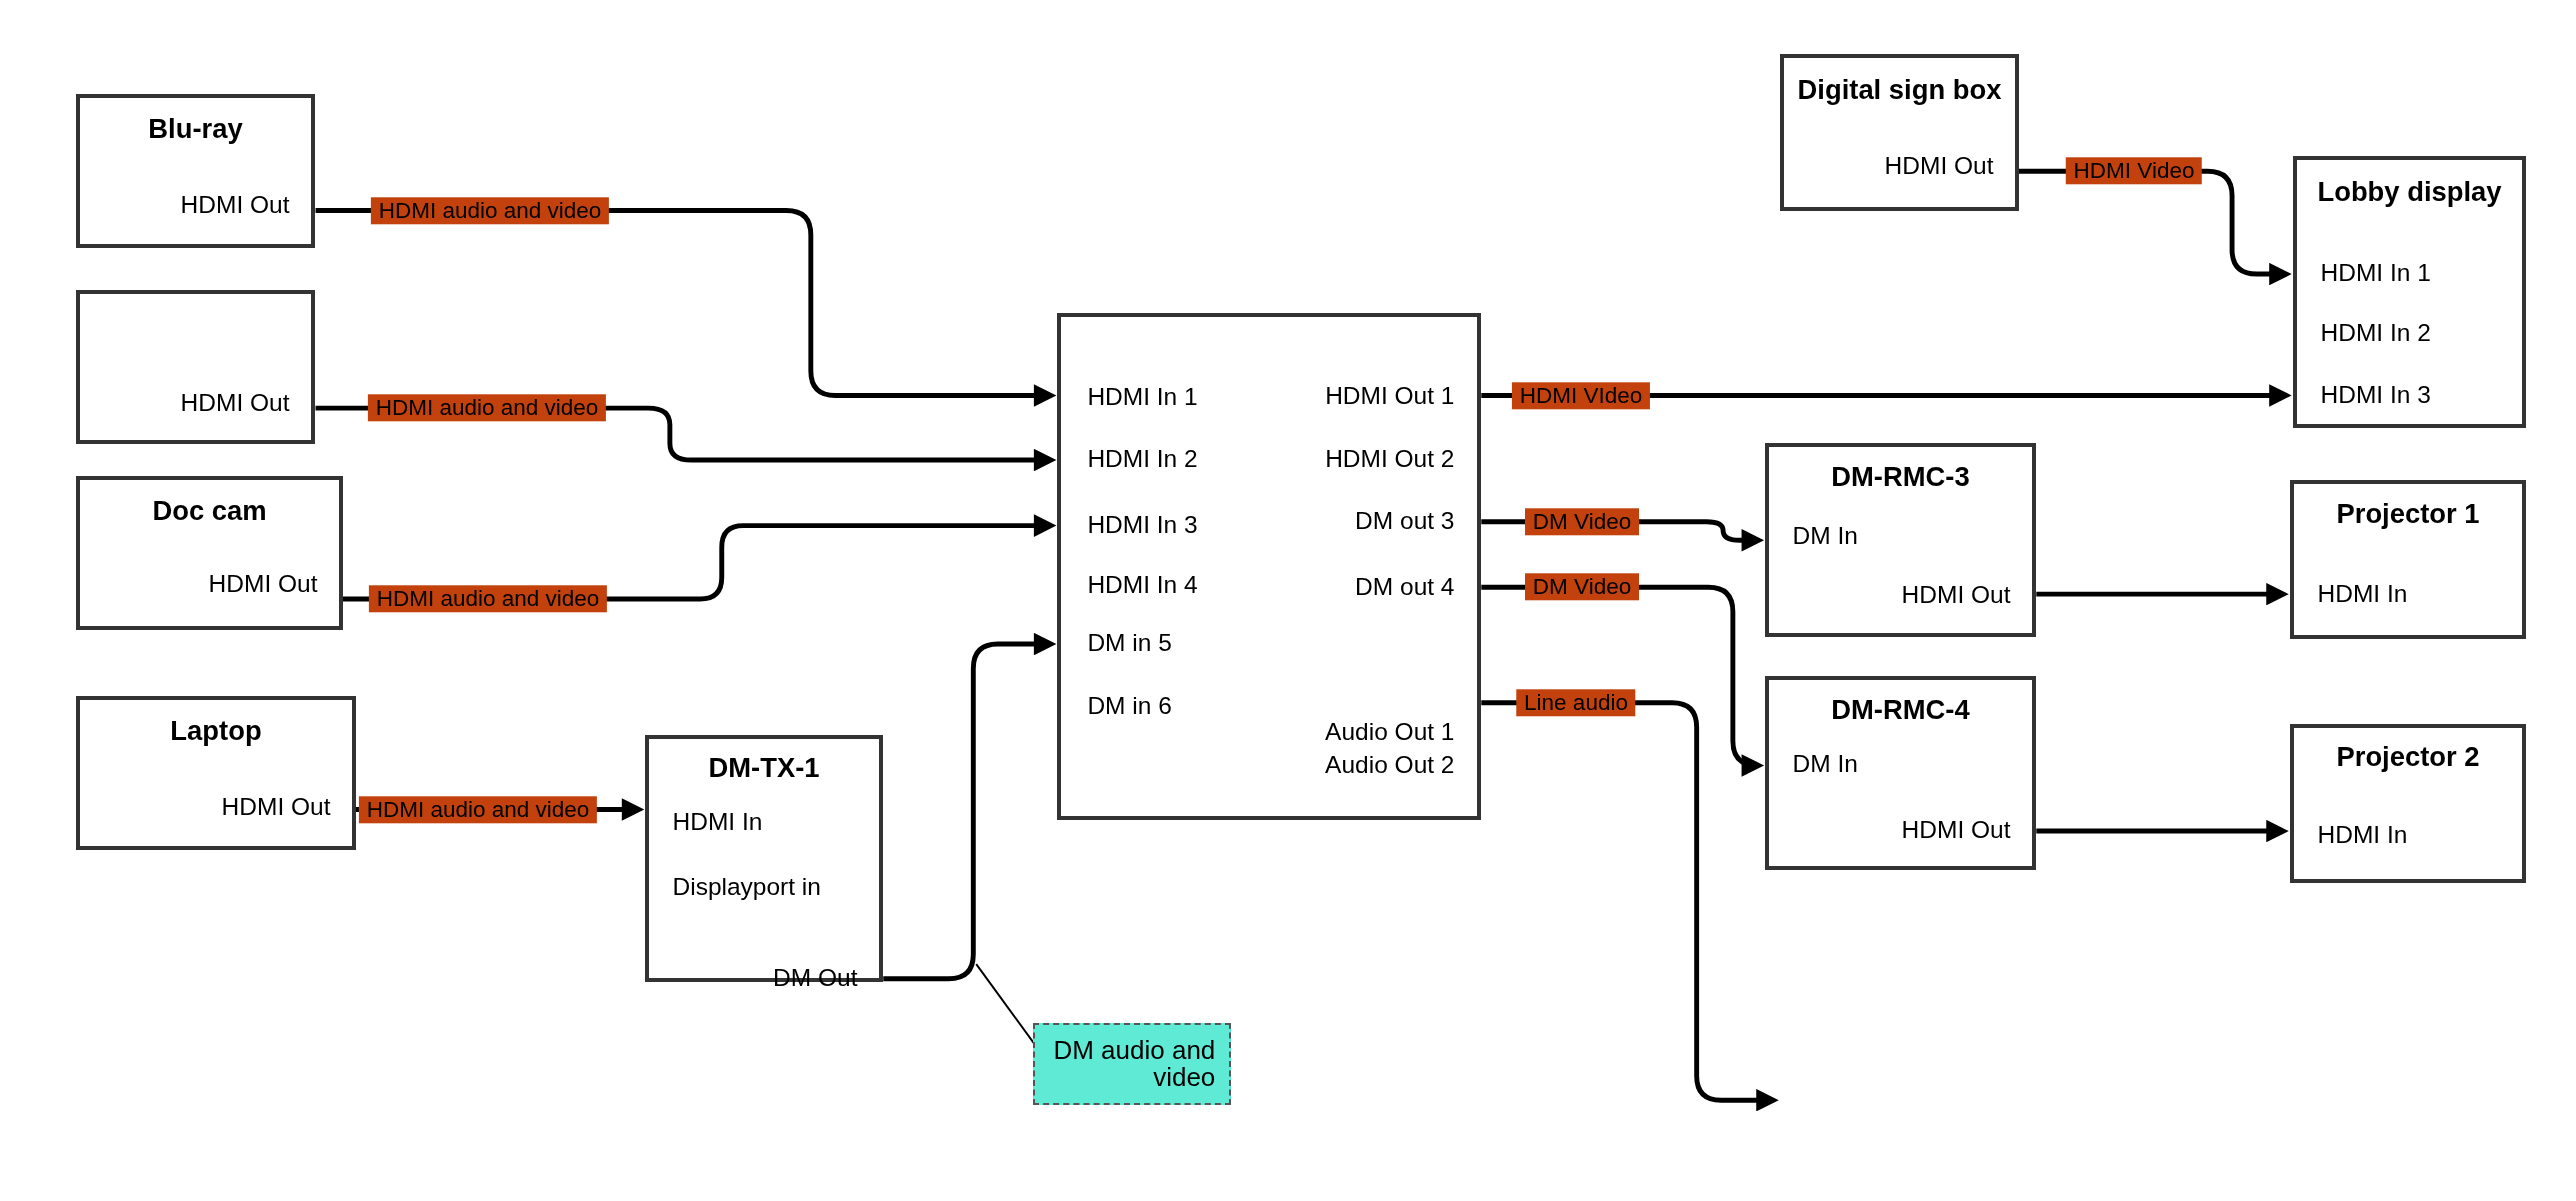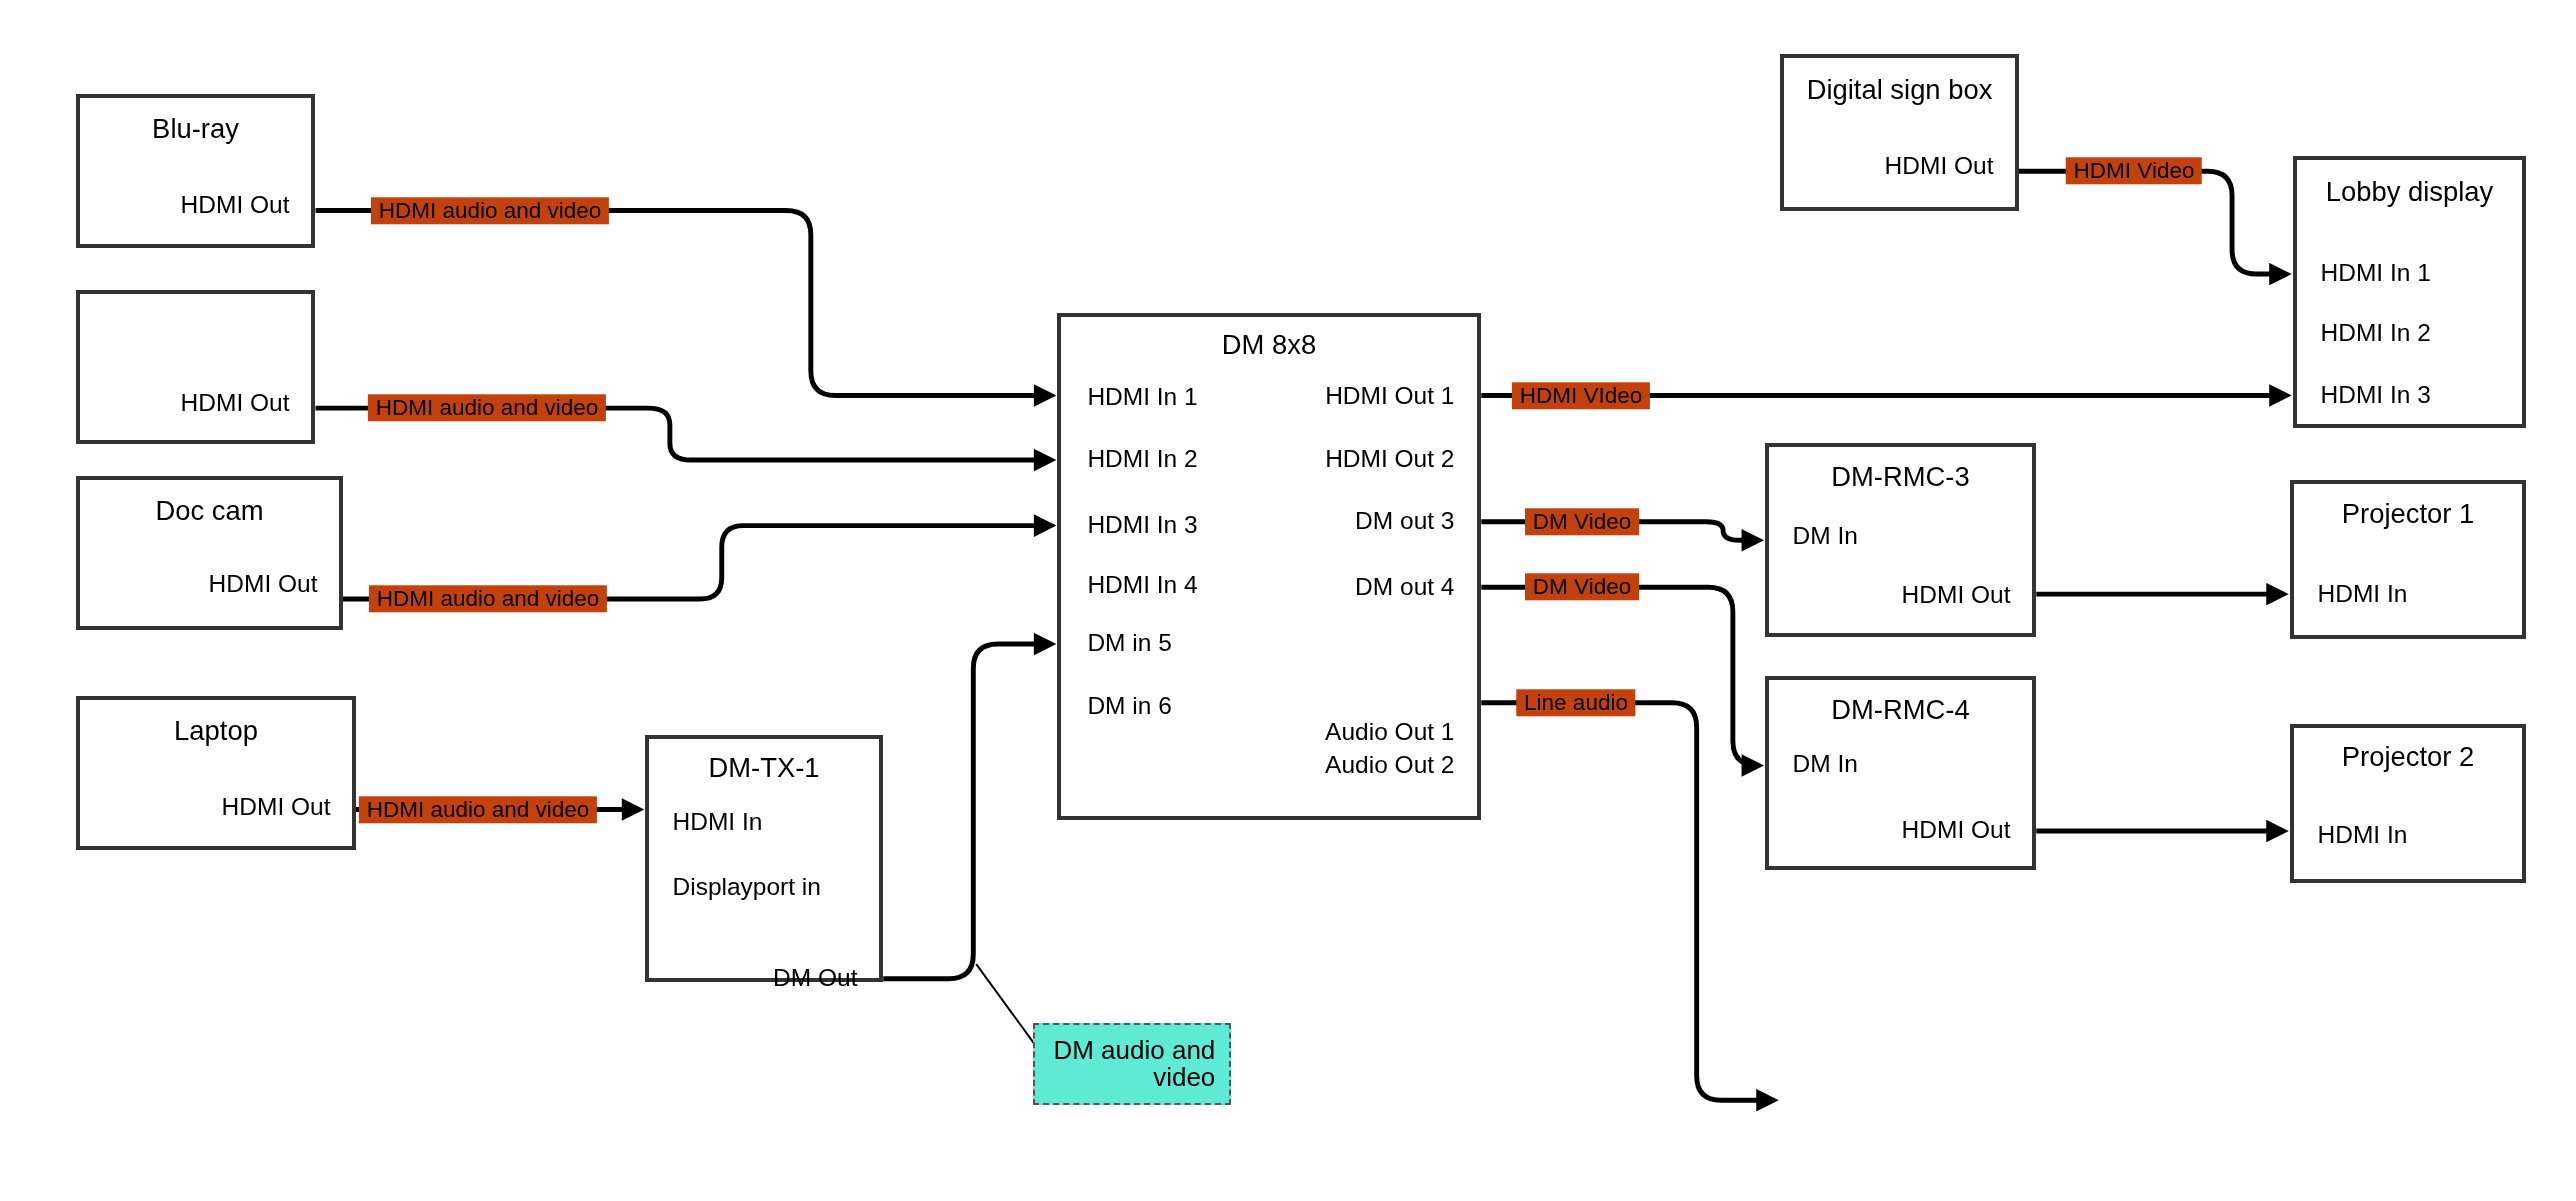--- a/index.html
+++ b/index.html
@@ -2,21 +2,21 @@
 <html><head>
 <meta charset="utf-8">
 <style>
   html,body{margin:0;padding:0;background:#ffffff;}
   .canvas{position:relative;width:2576px;height:1201px;background:#ffffff;
           font-family:"Liberation Sans",sans-serif;color:#000;overflow:hidden;}
   svg.wires{position:absolute;left:0;top:0;width:2576px;height:1201px;}
   .wire{fill:none;stroke:#000000;stroke-width:5;}
   .callout{fill:none;stroke:#000000;stroke-width:2;}
   .node{position:absolute;background:#ffffff;border:4.9px solid #333333;box-sizing:border-box;}
-  .title{position:absolute;left:5.9px;right:5.9px;text-align:center;font-weight:normal;
+  .title{position:absolute;left:5.9px;right:5.9px;text-align:center;font-weight:bold;
          font-size:27.4px;line-height:35px;}
   .port{position:absolute;font-size:24.5px;line-height:29px;white-space:nowrap;}
   .port.l{left:23.5px;}
   .port.r{right:21.5px;text-align:right;}
   .dm-port.l{left:26.4px;}
   .dm-port.r{right:22.5px;}
   .elabel{position:absolute;transform:translate(-50%,-50%);background:#c2410c;
           padding:0 7.8px;font-size:22.5px;line-height:27.4px;white-space:nowrap;}
   .note{position:absolute;border:2px dashed #555555;background:#5eead4;box-sizing:border-box;
         text-align:right;font-size:26px;line-height:27.4px;padding:11.7px 13.7px 0;}
@@ -67,21 +67,20 @@
   </div>
 
   <div class="node" style="left:645px;top:735px;width:238px;height:247px;">
     <div class="title" style="top:10.8px;">DM-TX-1</div>
     <div class="port l" style="top:68px;">HDMI In</div>
     <div class="port l" style="top:133px;">Displayport in</div>
     <div class="port r" style="top:224px;">DM Out</div>
   </div>
 
   <div class="node" style="left:1057px;top:313px;width:424px;height:507px;">
-    <div class="title" style="top:9.8px;">DM 8x8</div>
     <div class="port dm-port l" style="top:65px;">HDMI In 1</div>
     <div class="port dm-port l" style="top:127px;">HDMI In 2</div>
     <div class="port dm-port l" style="top:193px;">HDMI In 3</div>
     <div class="port dm-port l" style="top:253px;">HDMI In 4</div>
     <div class="port dm-port l" style="top:311px;">DM in 5</div>
     <div class="port dm-port l" style="top:374px;">DM in 6</div>
     <div class="port dm-port r" style="top:64px;">HDMI Out 1</div>
     <div class="port dm-port r" style="top:127px;">HDMI Out 2</div>
     <div class="port dm-port r" style="top:189px;">DM out 3</div>
     <div class="port dm-port r" style="top:255px;">DM out 4</div>

